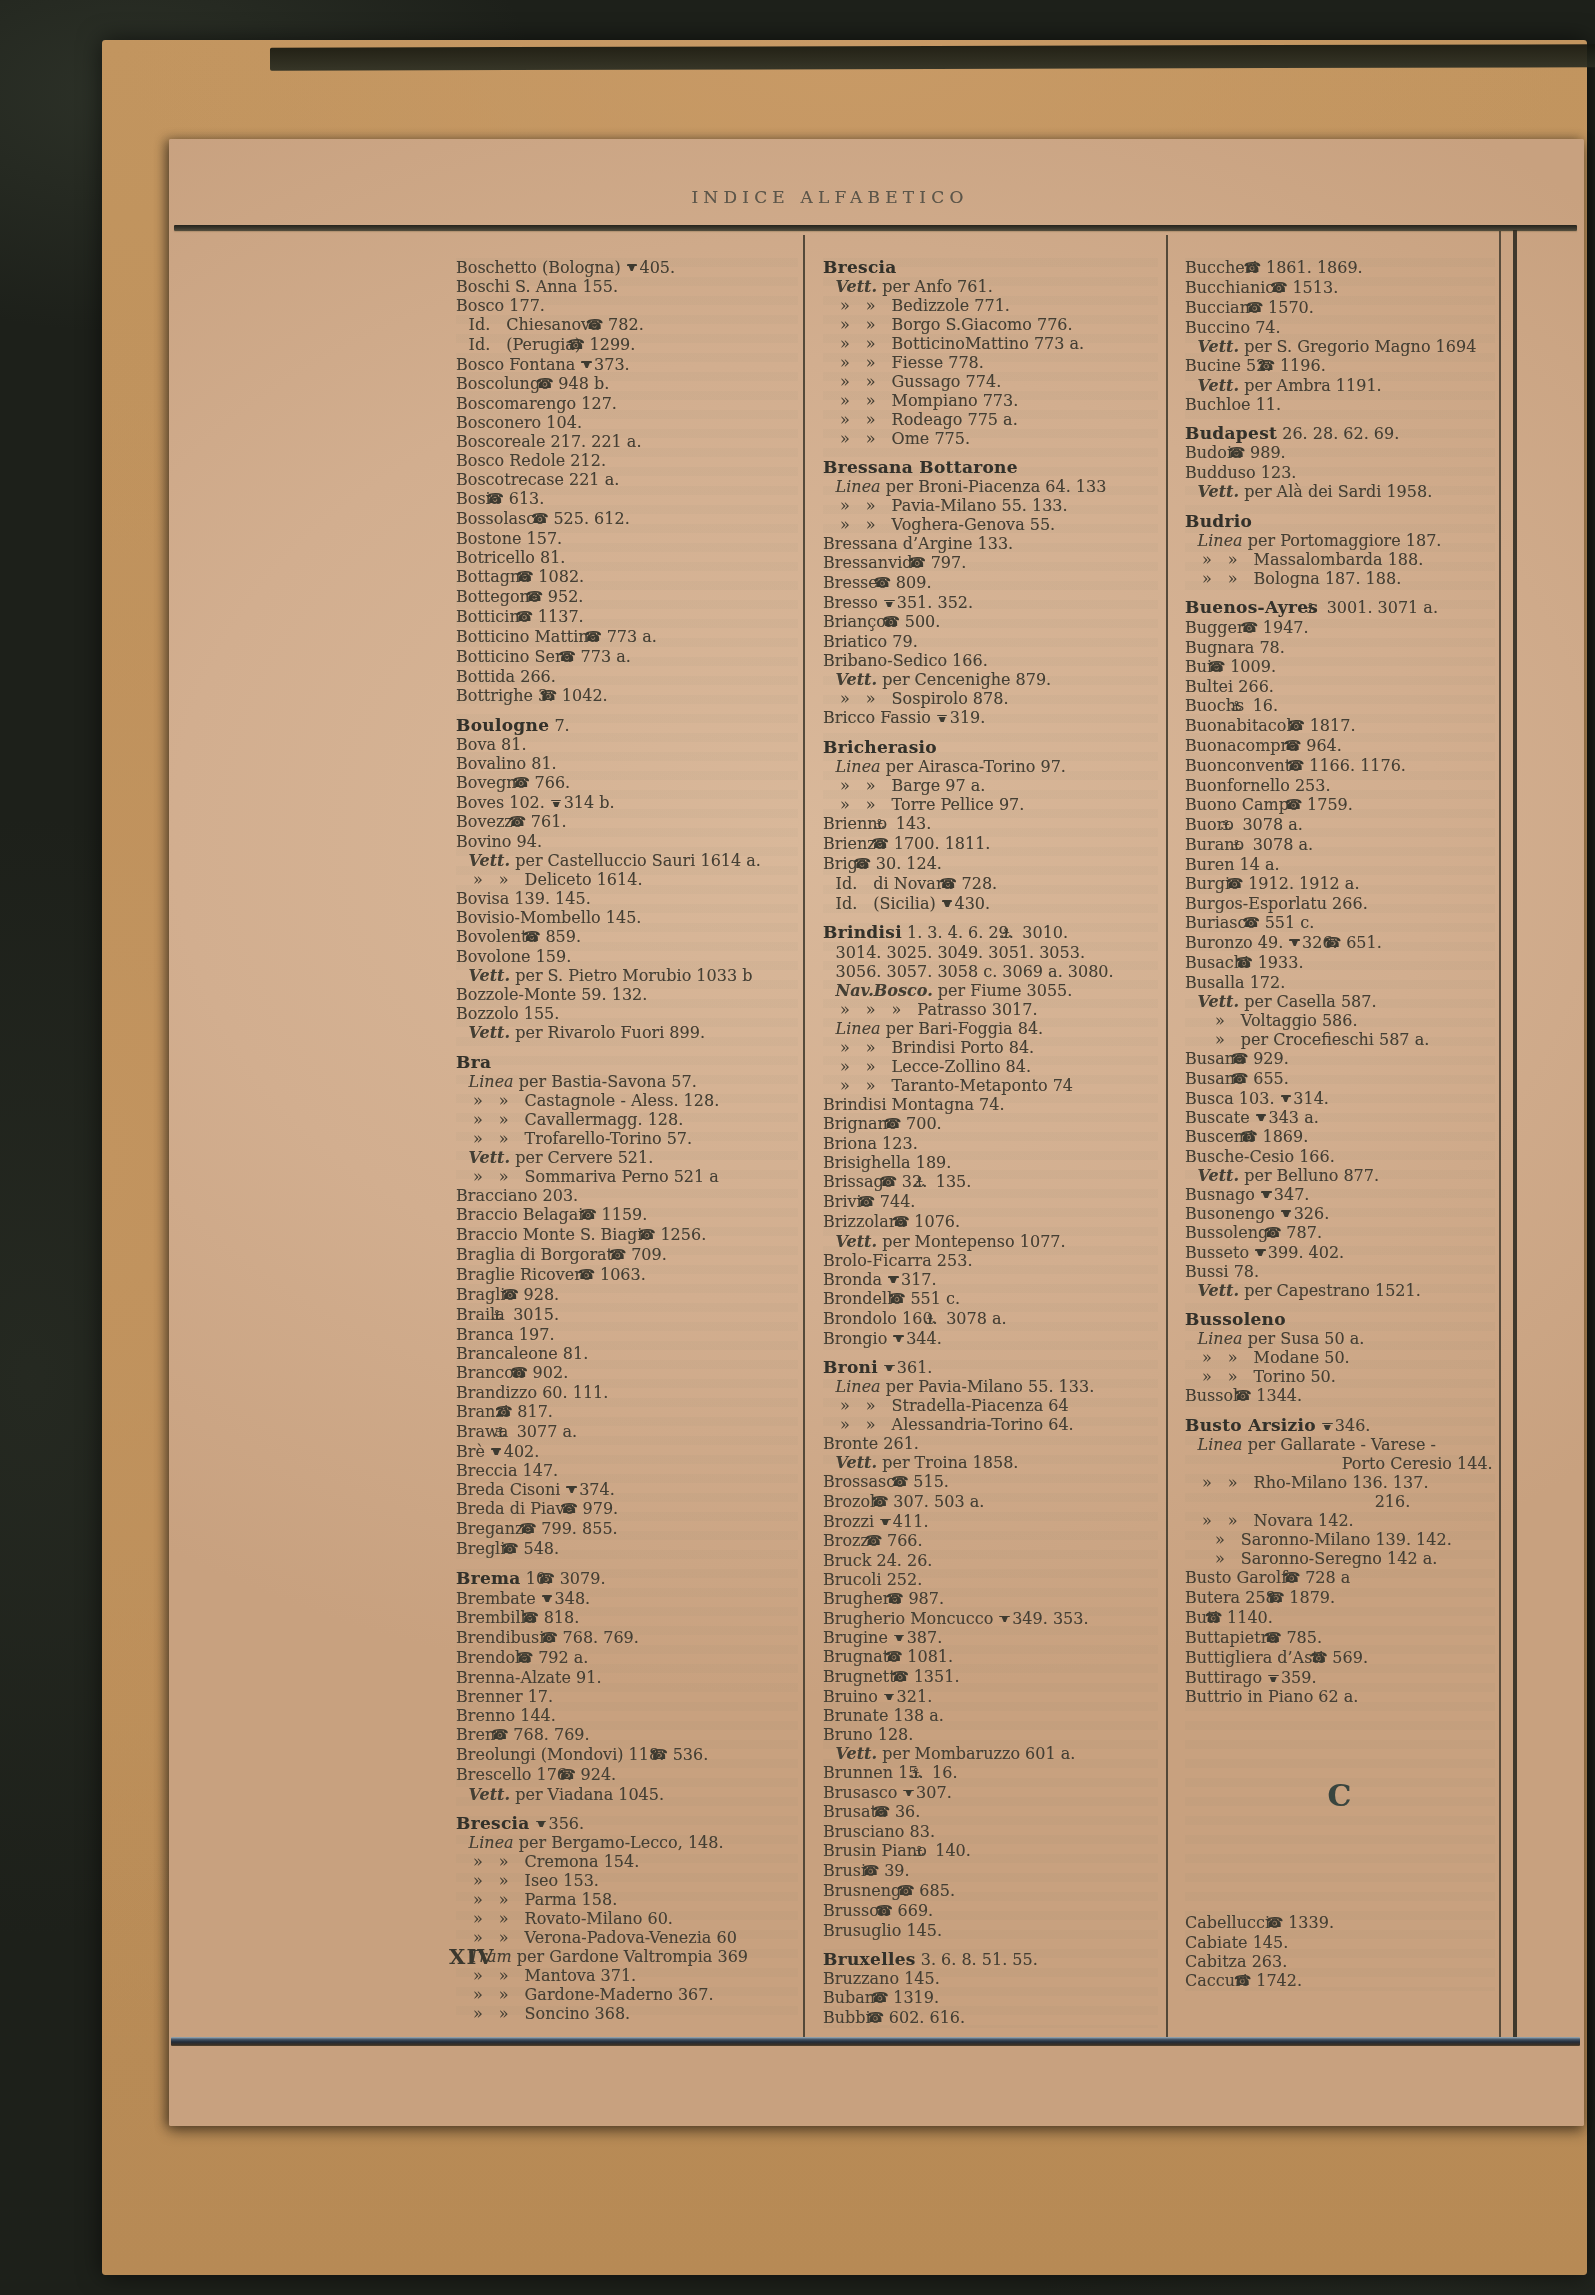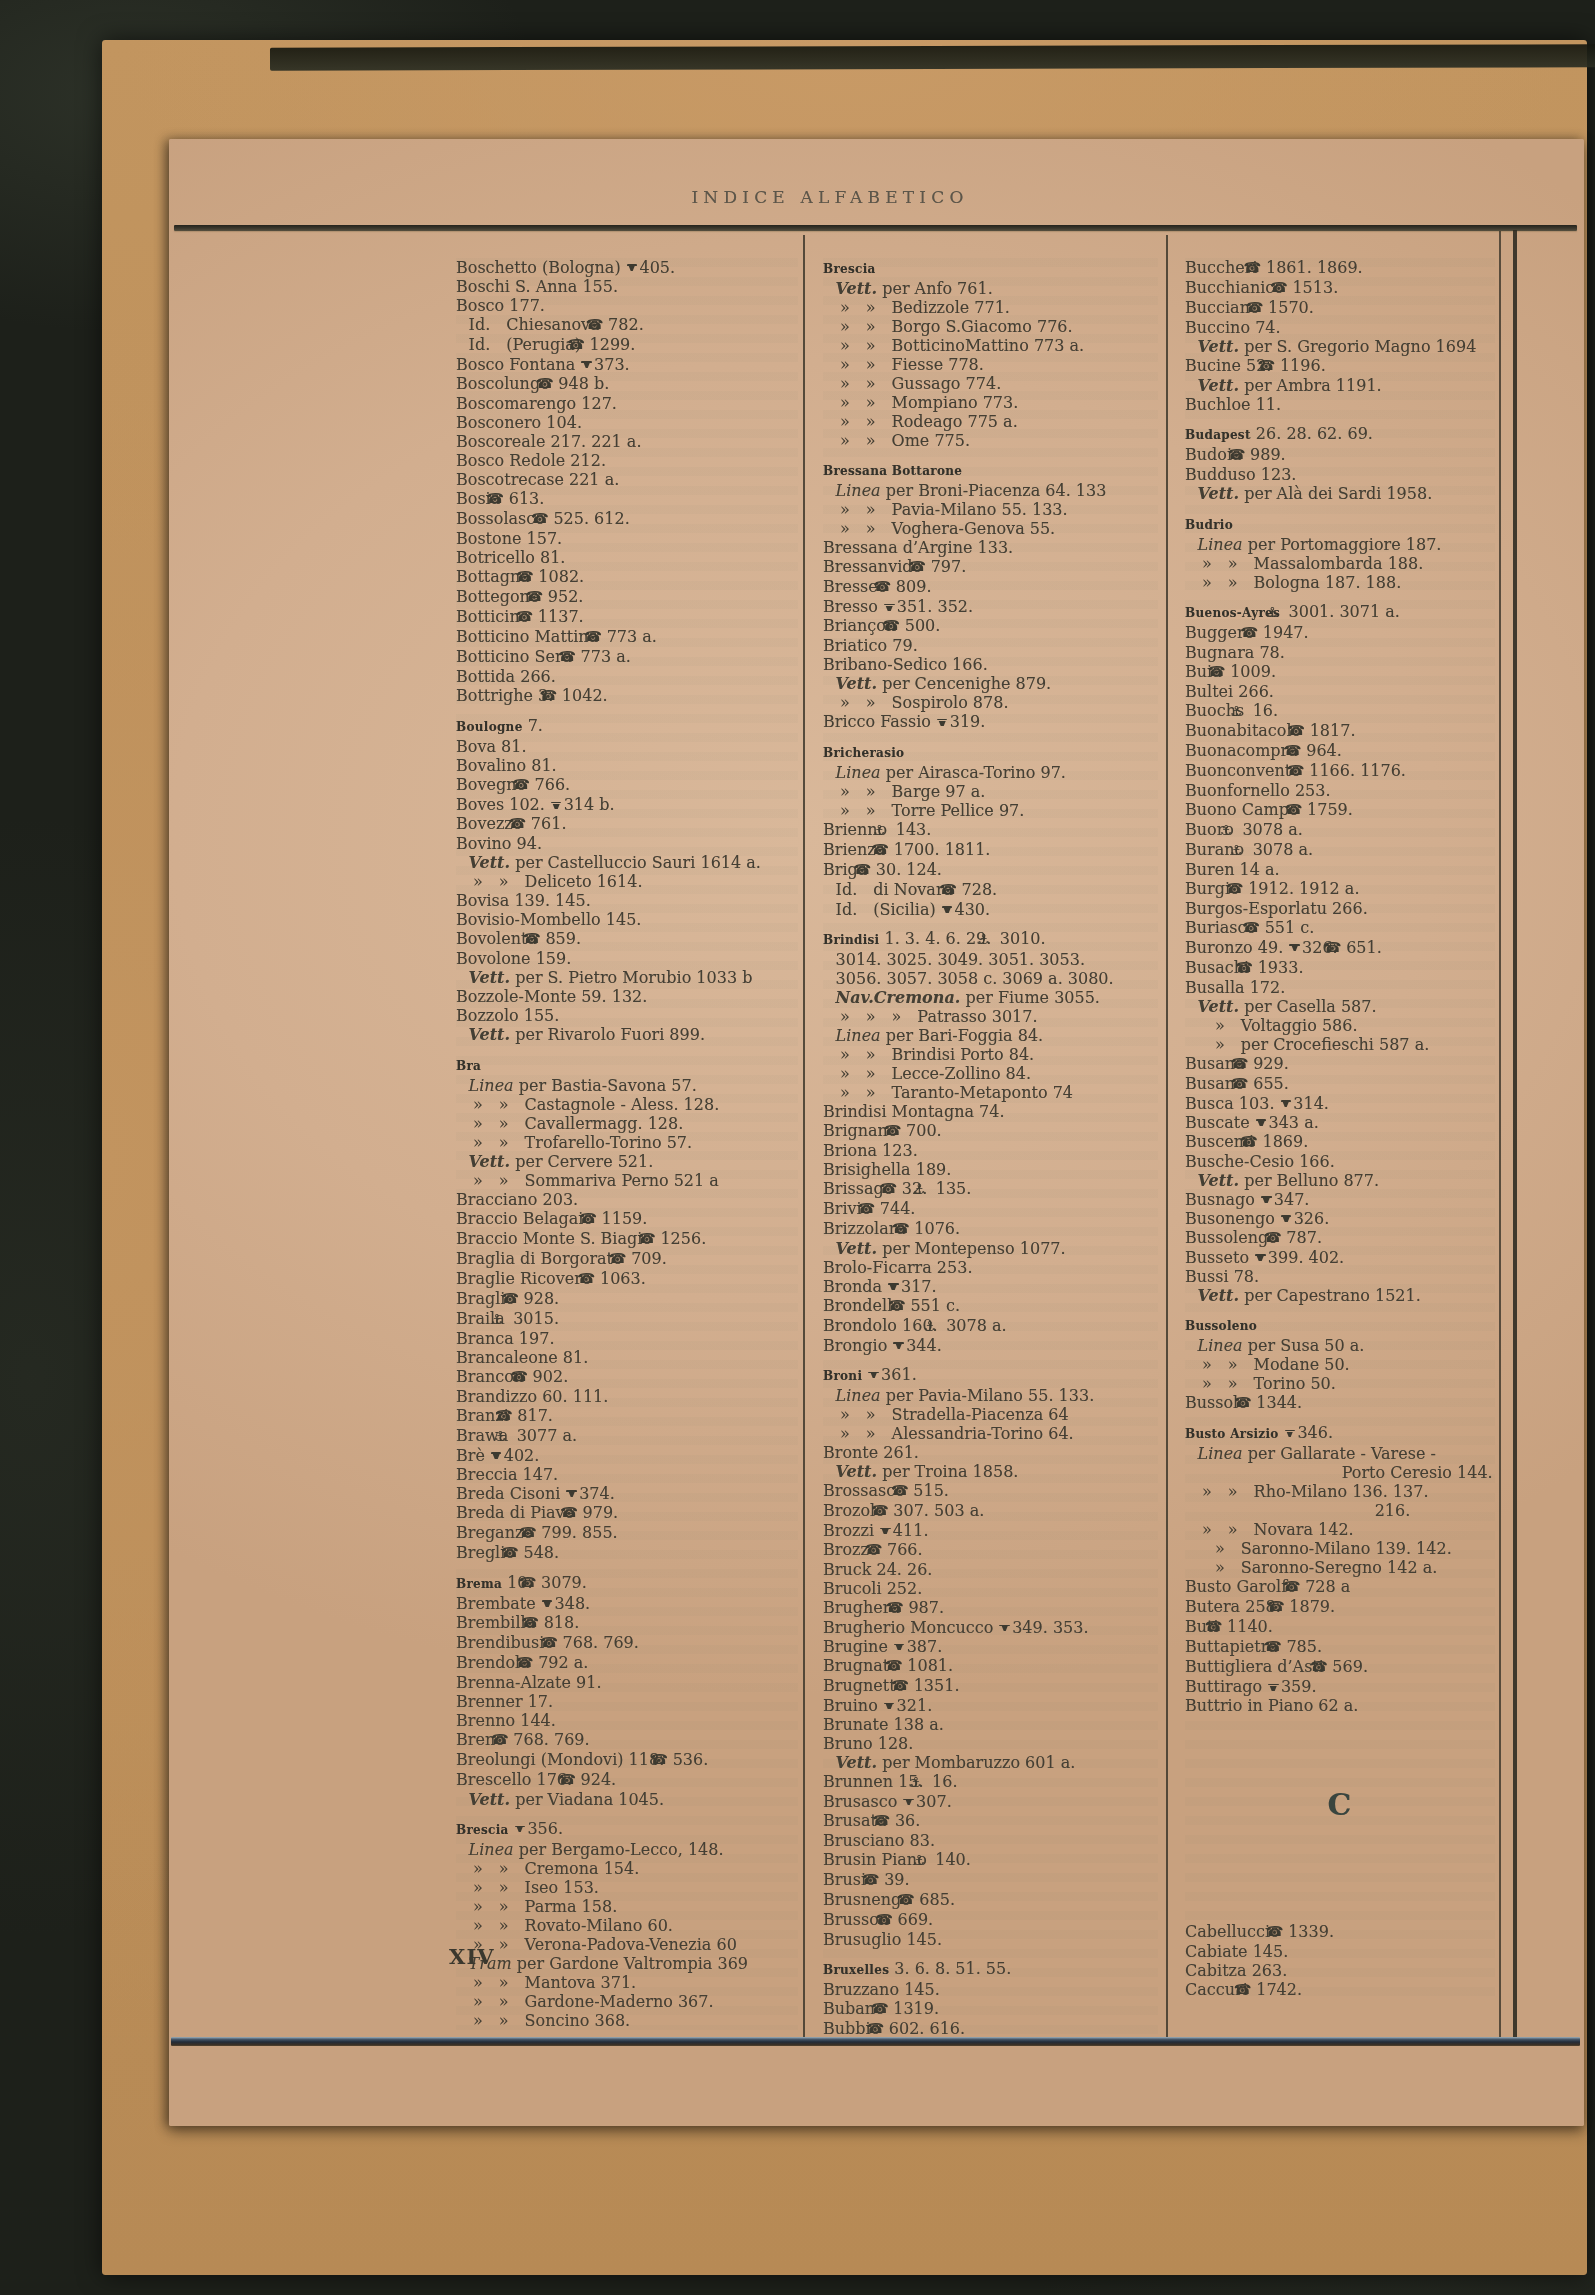--- a/index.html
+++ b/index.html
@@ -50,21 +50,21 @@
   .col.c1{left:287px;width:342px;}
   .col.c2{left:654px;width:335px;}
   .col.c3{left:1016px;width:310px;}
   .e{padding-left:20.7px;text-indent:-20.7px;min-height:19px;}
   .e.n1{margin-left:12.6px;}
   .e.n2{margin-left:17px;}
   .e.n3{margin-left:30px;}
   .e.n4{margin-left:69px;text-align:right;padding-right:2.3px;text-indent:0;}
   .e.n5{margin-left:169px;text-indent:0;}
   .e.g{margin-top:10.3px;}
-  .e b{font-weight:bold;font-size:12px;letter-spacing:0.3px;color:#33312a;}
+  .e b{font-weight:bold;font-size:17px;letter-spacing:0.3px;color:#33312a;}
   .e i{font-style:italic;}
   .e i.vb{font-weight:bold;}
   .e.letter{margin-top:80px;margin-bottom:103px;text-align:center;text-indent:0;padding-left:0;}
   .e.letter b{font-size:30px;color:#39453f;letter-spacing:1.1px;}
   .ic{font-family:"DejaVu Sans",sans-serif;font-style:normal;font-weight:normal;
       display:inline-block;color:#3d3a30;}
   .ic-tel{font-size:.88em;margin:0 1.7px;transform:translateY(-0.6px);}
   .ic-nav{font-size:.85em;margin:0 1.7px;}
   .ic-tgf{position:relative;width:.66em;height:.6em;vertical-align:-.04em;margin:0 .14em 0 .06em;}
   .ic-tgf::before{content:"";position:absolute;top:.02em;left:0;width:100%;height:.1em;
@@ -207,21 +207,21 @@
         <div class="e n2">» » Barge 97 a.</div>
         <div class="e n2">» » Torre Pellice 97.</div>
         <div class="e n0">Brienno <span class="ic ic-nav">⚓</span>143.</div>
         <div class="e n0">Brienza <span class="ic ic-tel">☎</span>1700. 1811.</div>
         <div class="e n0">Briga <span class="ic ic-tel">☎</span>30. 124.</div>
         <div class="e n1">Id. di Novara <span class="ic ic-tel">☎</span>728.</div>
         <div class="e n1">Id. (Sicilia) <span class="ic ic-tgf"></span>430.</div>
         <div class="e n0 g"><b>Brindisi</b> 1. 3. 4. 6. 29. <span class="ic ic-nav">⚓</span>3010.</div>
         <div class="e n1">3014. 3025. 3049. 3051. 3053.</div>
         <div class="e n1">3056. 3057. 3058 c. 3069 a. 3080.</div>
-        <div class="e n1"><i class="vb">Nav.Cremona.</i> per Fiume 3055.</div>
+        <div class="e n1"><i class="vb">Nav.Bosco.</i> per Fiume 3055.</div>
         <div class="e n2">» » » Patrasso 3017.</div>
         <div class="e n1"><i class="">Linea</i> per Bari-Foggia 84.</div>
         <div class="e n2">» » Brindisi Porto 84.</div>
         <div class="e n2">» » Lecce-Zollino 84.</div>
         <div class="e n2">» » Taranto-Metaponto 74</div>
         <div class="e n0">Brindisi Montagna 74.</div>
         <div class="e n0">Brignano <span class="ic ic-tel">☎</span>700.</div>
         <div class="e n0">Briona 123.</div>
         <div class="e n0">Brisighella 189.</div>
         <div class="e n0">Brissago <span class="ic ic-tel">☎</span>32. <span class="ic ic-nav">⚓</span>135.</div>

